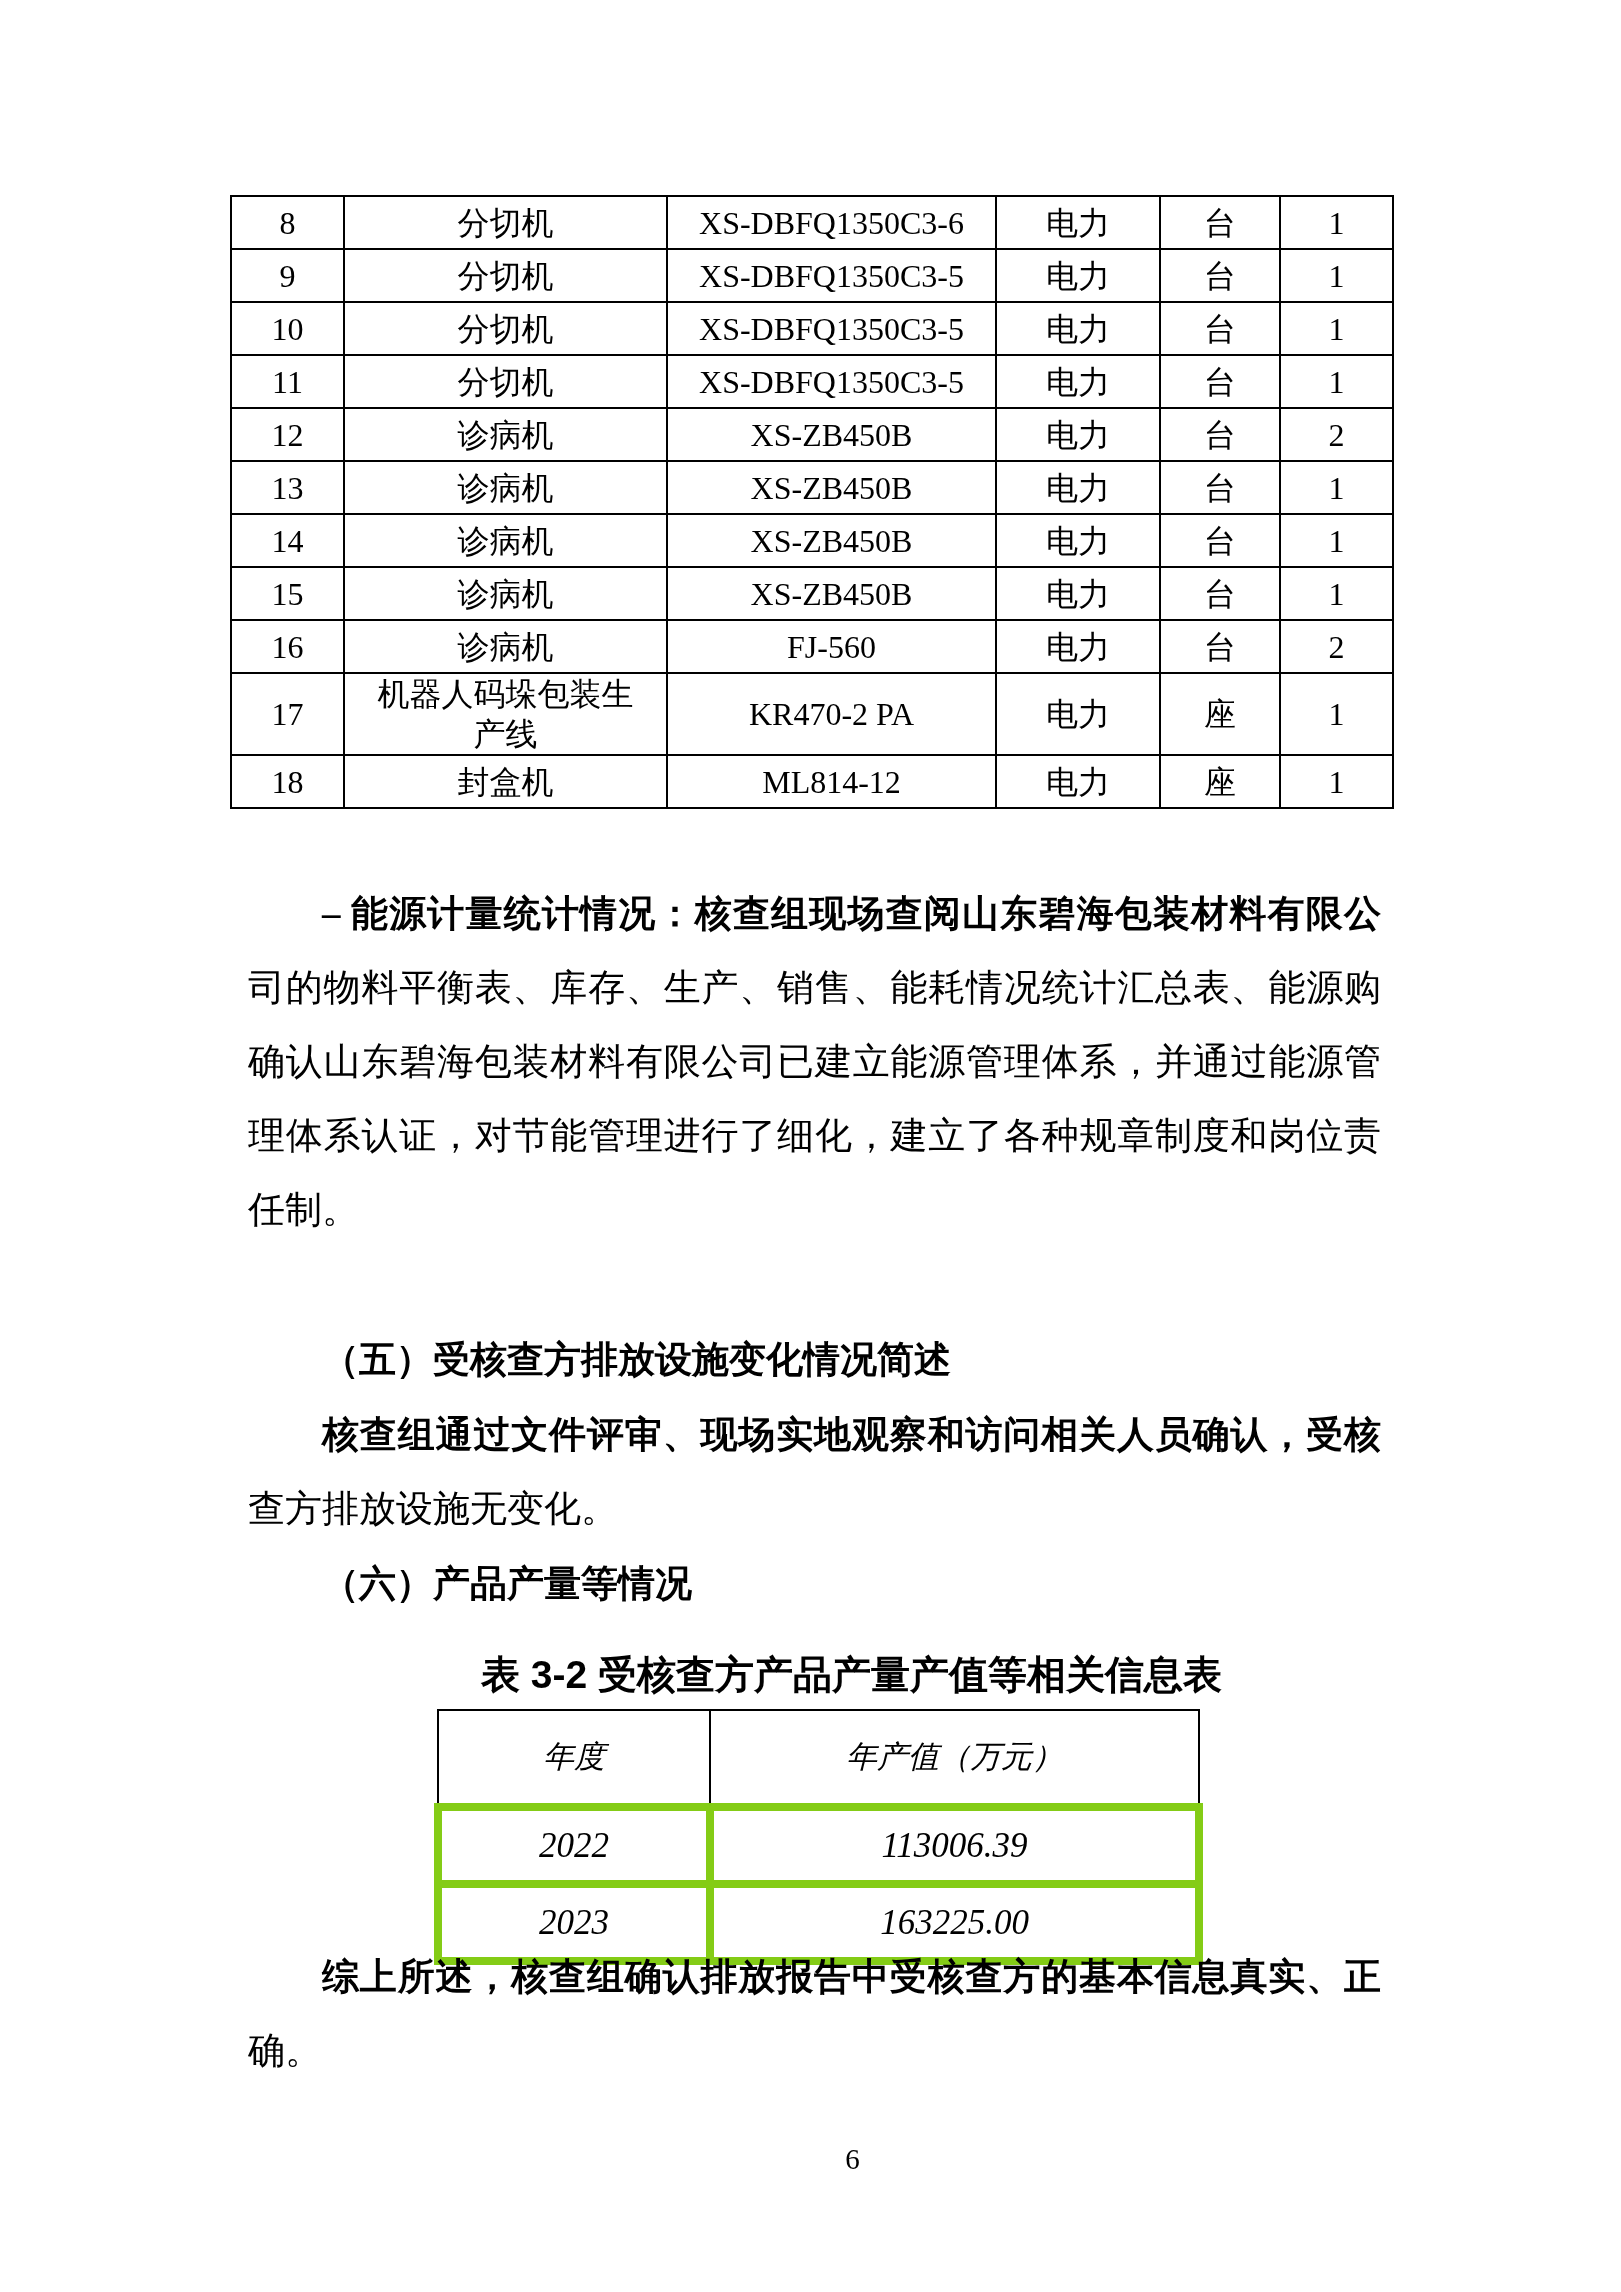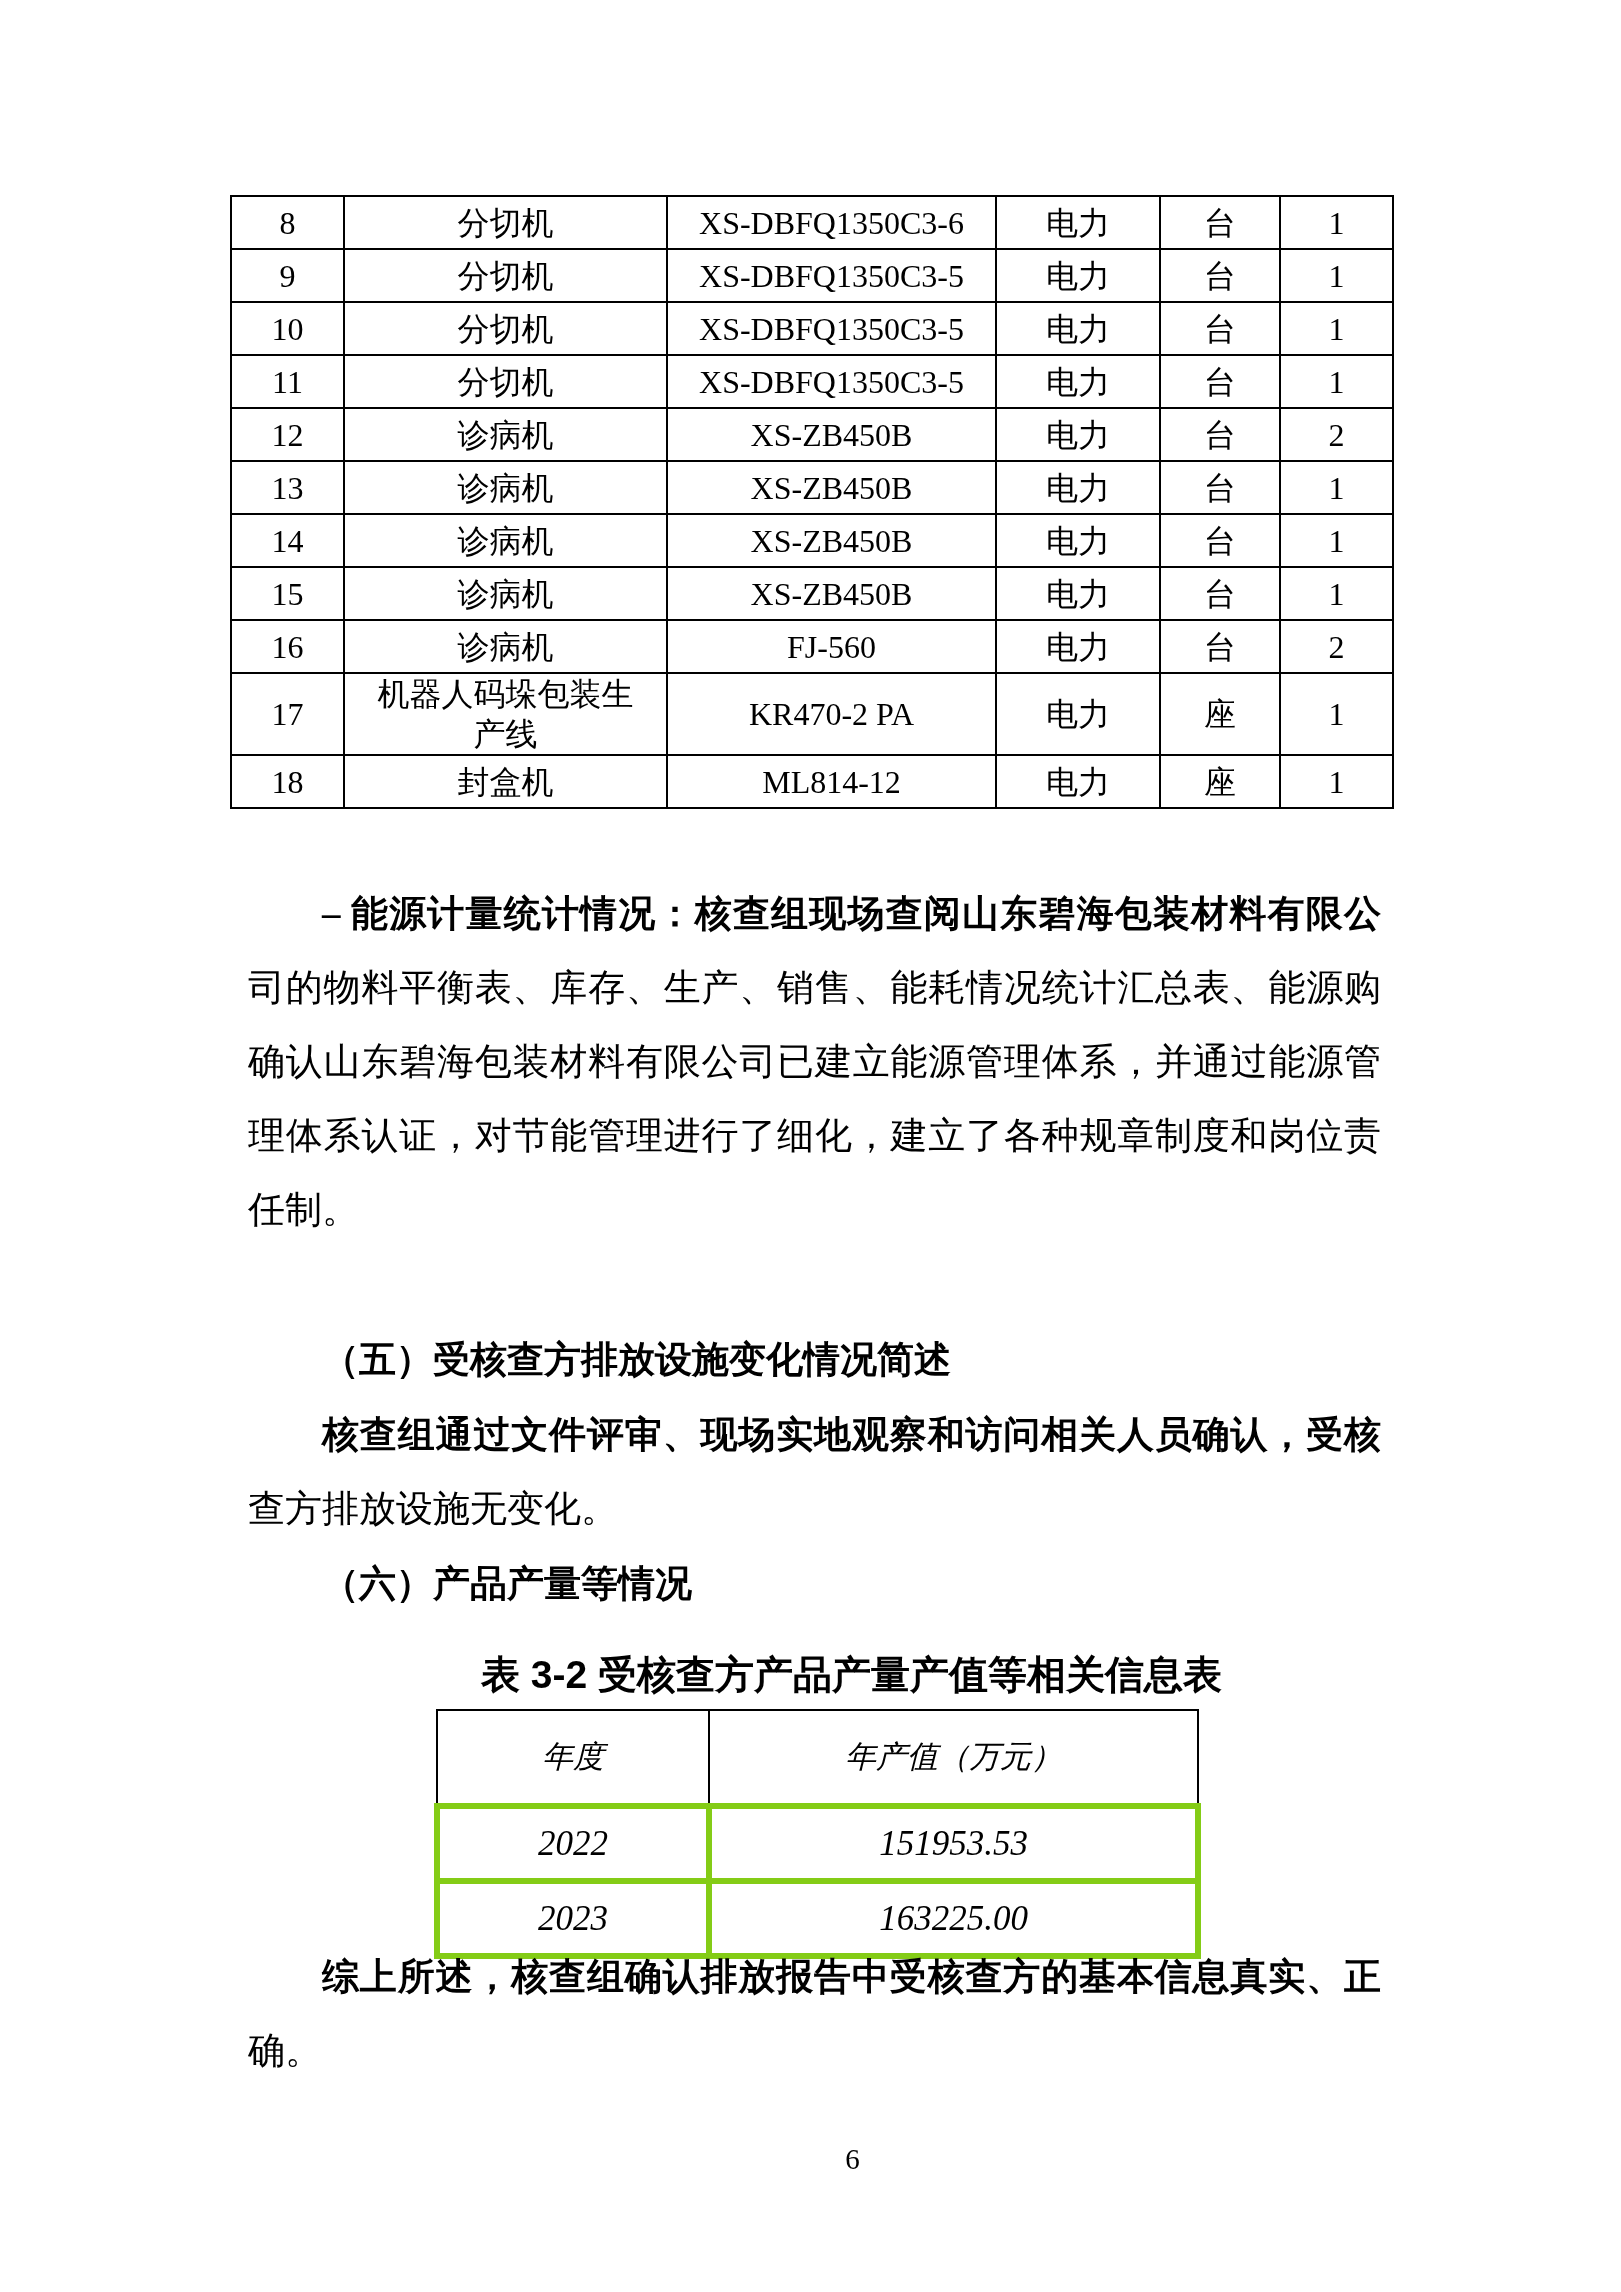--- a/index.html
+++ b/index.html
@@ -51,21 +51,21 @@
     border-collapse:collapse; table-layout:fixed;
     border:2.9px solid #000;
     font-style:italic;
   }
   table.t32 th {
     border:2px solid #000; font-weight:normal;
     font-size:31px; height:90px;
     text-align:center; vertical-align:middle;
   }
   table.t32 td {
-    border:6px solid #84cc16;
+    border:8px solid #84cc16;
     font-size:35px; height:67px;
     text-align:center; vertical-align:middle;
   }
 
   .pagenum {
     position:absolute; top:2142px; left:823px; width:59px;
     text-align:center; font-size:29px; line-height:35px;
   }
 </style>
 </head>
@@ -202,21 +202,21 @@
       <col style="width:272px">
         <col style="width:489px">
     </colgroup>
     <tbody>
       <tr>
         <th>年度</th>
         <th>年产值（万元）</th>
       </tr>
       <tr>
         <td>2022</td>
-        <td>151953.53</td>
+        <td>113006.39</td>
       </tr>
       <tr>
         <td>2023</td>
         <td>163225.00</td>
       </tr>
     </tbody>
   </table>
 
   <div class="bodyblock" style="top:1940px">
     <div class="line jfull indent">综上所述，核查组确认排放报告中受核查方的基本信息真实、正</div>

